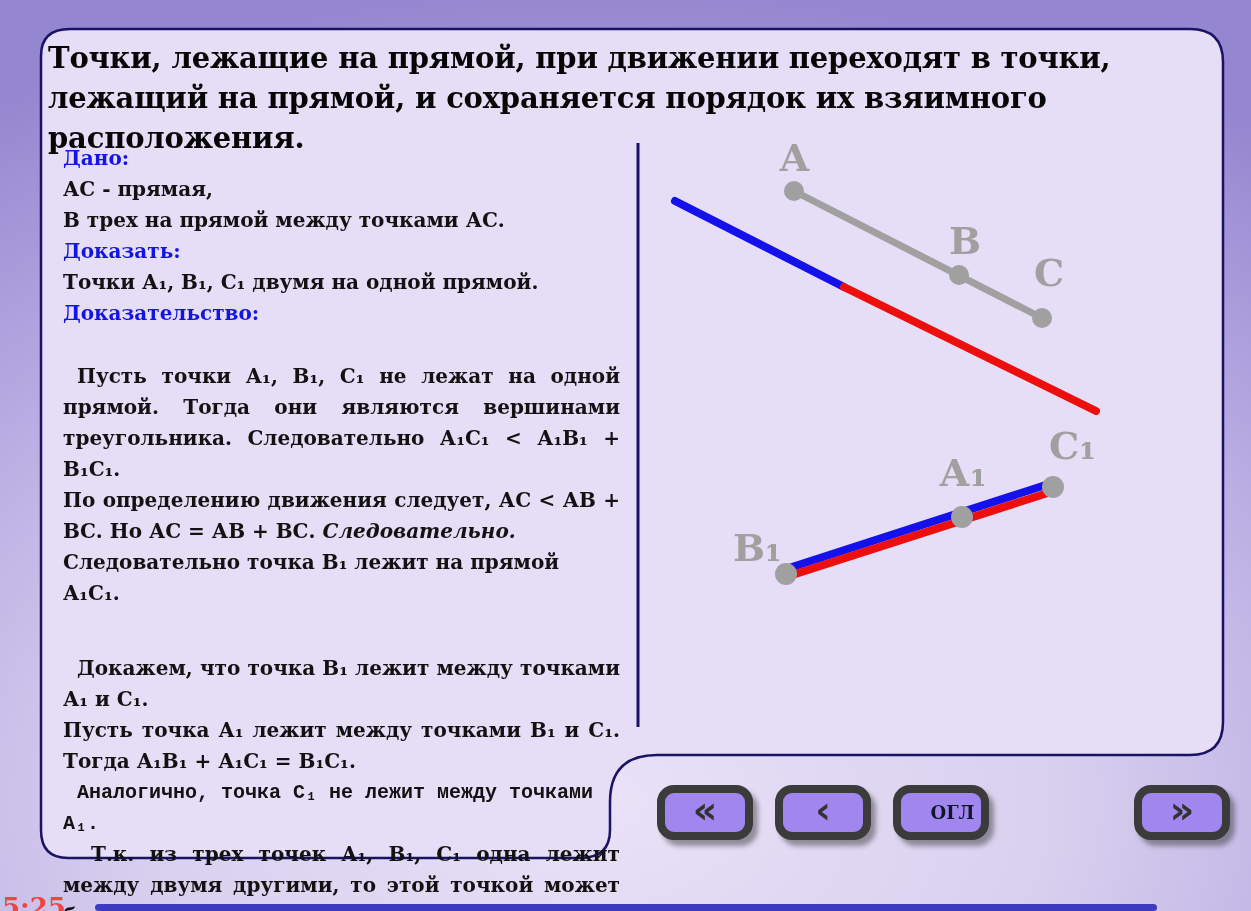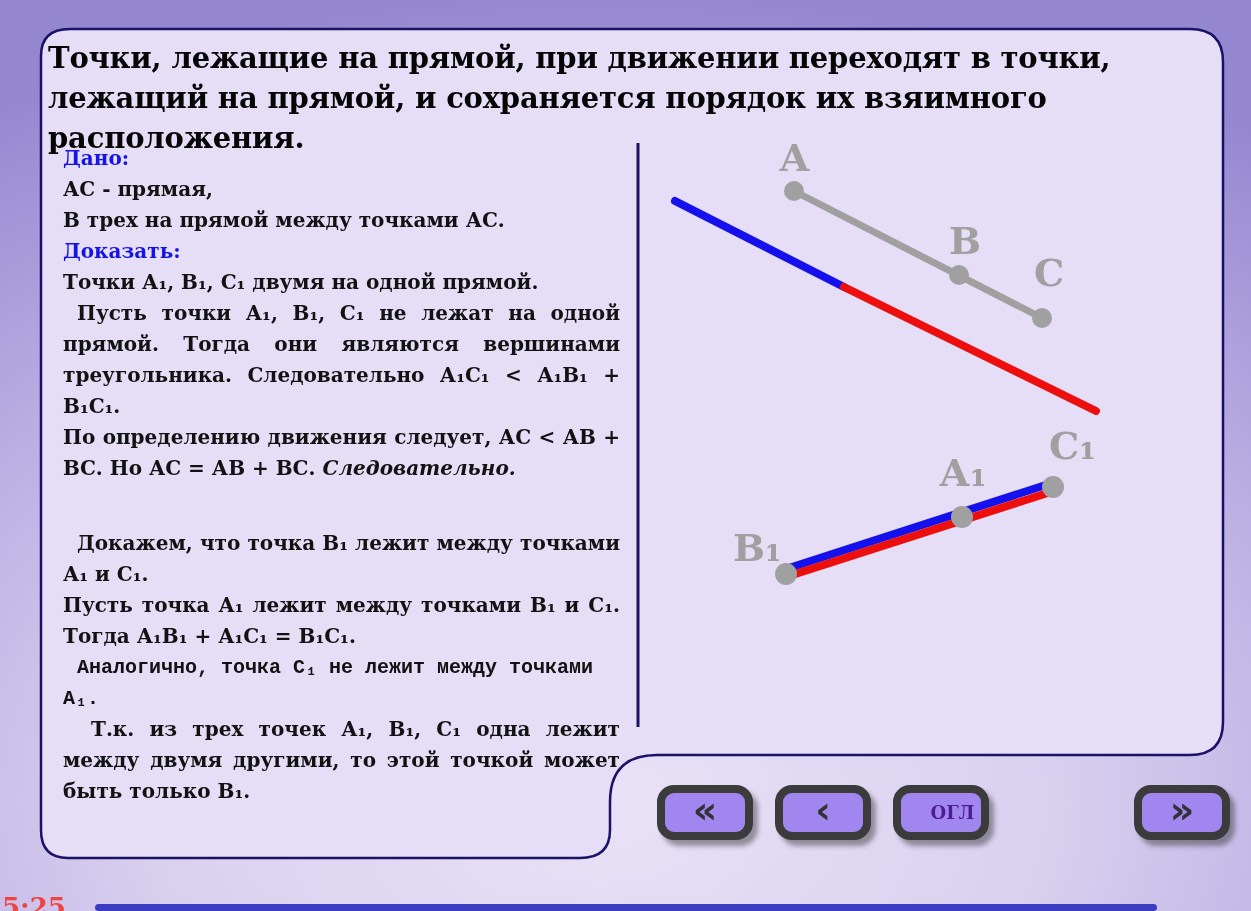--- a/index.html
+++ b/index.html
@@ -32,21 +32,21 @@
     display:flex;align-items:center;justify-content:center;
     cursor:pointer;padding:0;
   }
   .nav-btn .chev{
     font-family:"DejaVu Sans","Liberation Sans",sans-serif;
     font-size:38px;font-weight:bold;color:#323232;line-height:1;
     margin-top:-6px;
   }
   .nav-btn .toc-label{
     font-family:"DejaVu Serif","Liberation Serif",serif;
-    font-size:18px;font-weight:bold;color:#4c1d95;margin-left:23px;
+    font-size:18px;font-weight:bold;color:#0f172a;margin-left:23px;
   }
   .b1{left:657px}.b2{left:775px}.b3{left:893px}.b4{left:1134px}
 
   .slide-footer-num{
     position:absolute;left:2px;top:892px;z-index:2;
     font-size:26px;color:#ef4444;font-weight:bold;
   }
   .bottom-bar{
     position:absolute;left:95px;top:904px;width:1062px;height:7px;z-index:2;
     background:#3c3cc0;border-radius:4px;
@@ -90,22 +90,24 @@
   </svg>
 
   <div class="slide-title">Точки, лежащие на прямой, при движении переходят в точки, лежащий на прямой, и сохраняется порядок их взяимного расположения.</div>
 
   <div class="proof" id="proof">
       <p><span class="blue">Дано:</span></p>
       <p><span>АС - прямая,</span></p>
       <p><span>В трех на прямой между точками АС.</span></p>
       <p><span class="blue">Доказать:</span></p>
       <p><span>Точки А₁, В₁, С₁ двумя на одной прямой.</span></p>
-      <p class="just" style="text-indent: 14px;"><span>Пусть точки А₁, В₁, С₁ не лежат на одной прямой. Тогда они являются вершинами треугольника. Следовательно А₁С₁ &lt; А₁В₁ + В₁С₁.</span></p>
+      <p><span class="blue">Доказательство:</span></p>
+      <p class="just" style="text-indent: 14px; margin-top: 32px;"><span>Пусть точки А₁, В₁, С₁ не лежат на одной прямой. Тогда они являются вершинами треугольника. Следовательно А₁С₁ &lt; А₁В₁ + В₁С₁.</span></p>
       <p class="just"><span>По определению движения следует, АС &lt; АВ + ВС. Но АС = АВ + ВС.</span><span class="it"> Следовательно.</span></p>
+      <p><span>Следовательно точка В₁ лежит на прямой А₁С₁.</span></p>
       <p class="just" style="text-indent: 14px; margin-top: 44px;"><span>Докажем, что точка В₁ лежит между точками А₁ и С₁.</span></p>
       <p class="just"><span>Пусть точка А₁ лежит между точками В₁ и С₁. Тогда А₁В₁ + А₁С₁ = В₁С₁.</span></p>
       <p style="text-indent: 14px; font-family: Liberation Mono, monospace;"><span>Аналогично, точка С₁ не лежит между точками А₁.</span></p>
       <p class="just" style="text-indent: 28px;"><span>Т.к. из трех точек А₁, В₁, С₁ одна лежит между двумя другими, то этой точкой может быть только В₁.</span></p>
     </div>
 
   <button class="nav-btn b1">
     <span class="chev">«</span>
   </button>
   <button class="nav-btn b2">

